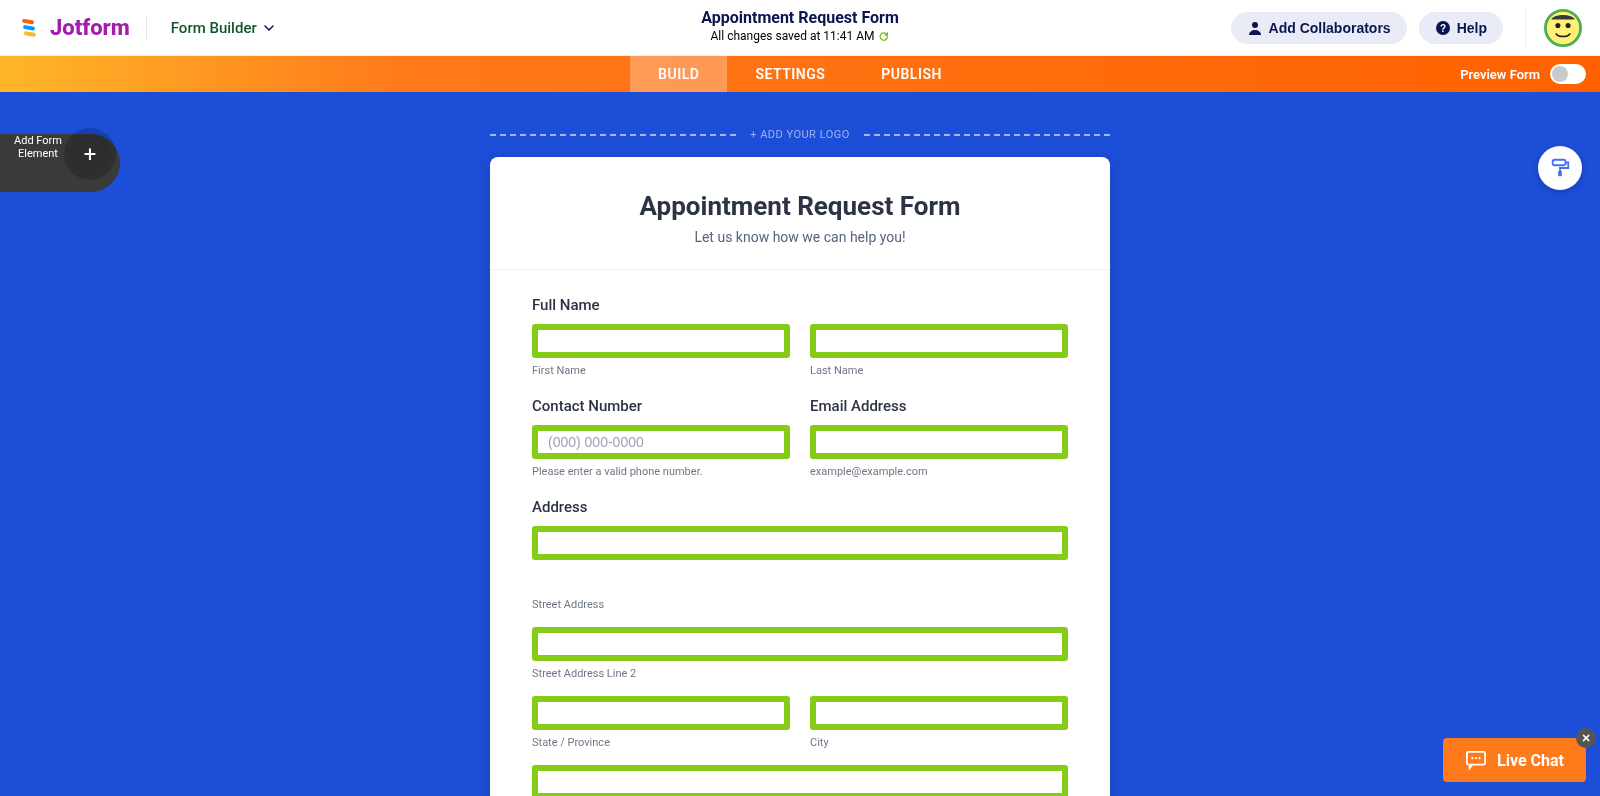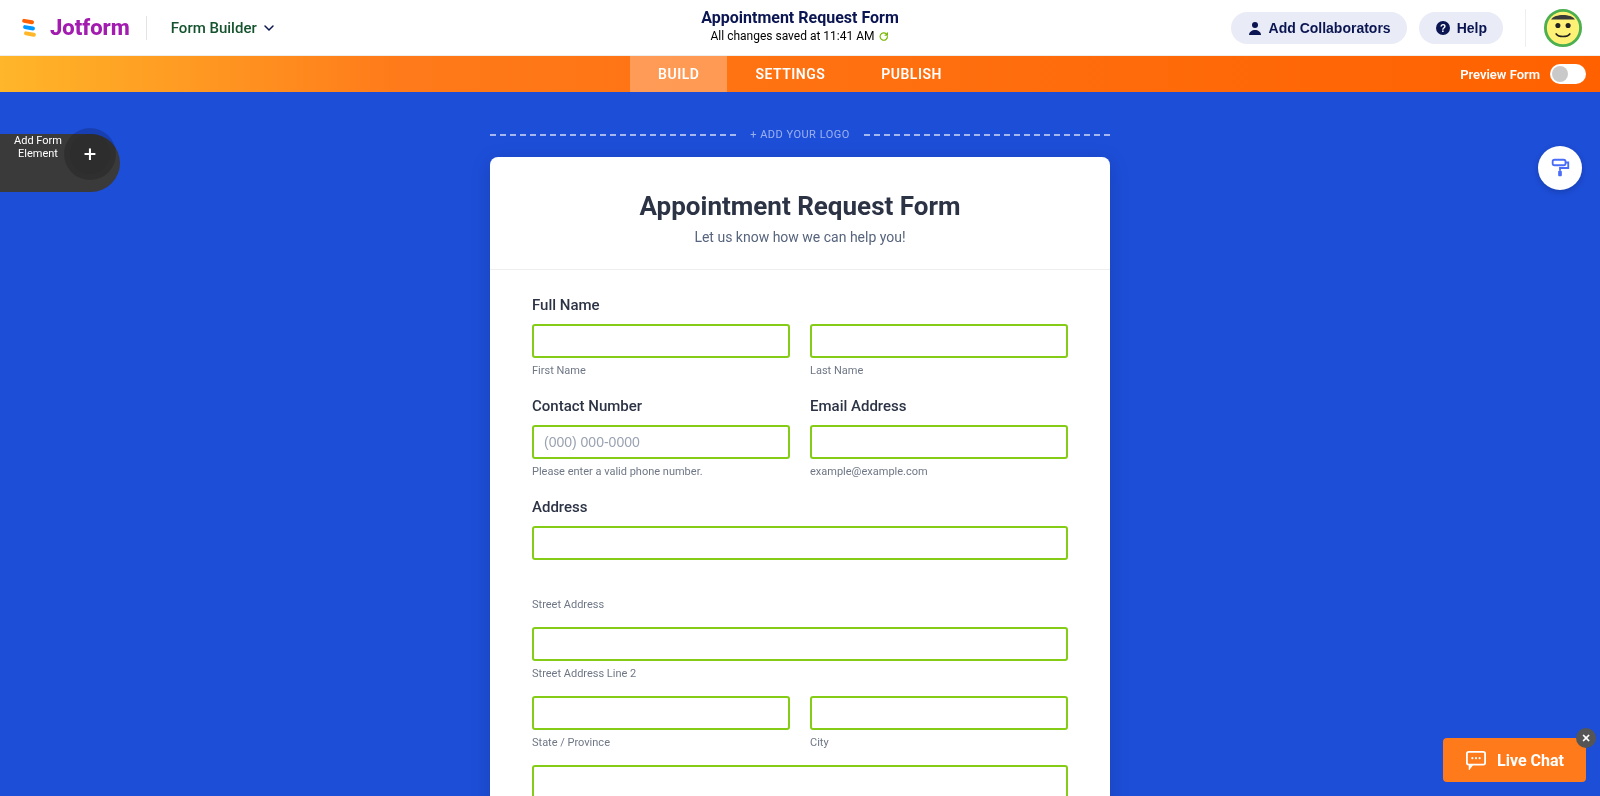--- a/index.html
+++ b/index.html
@@ -37,21 +37,21 @@
   .add-logo-text{ white-space:nowrap; cursor:pointer; color:rgba(255,255,255,.55);}
   .form-card{ width:620px; margin:0 auto 60px; background:#fff; border-radius:8px; box-shadow:0 4px 20px rgba(0,0,0,.15);}
   .form-head{ text-align:center; padding:34px 40px 24px; border-bottom:1px solid #eee;}
   .form-head h1{ font-size:26px; font-weight:700; color:#2c3345;}
   .form-head p{ color:#57647e; font-size:14px; margin-top:8px;}
   .form-body{ padding:26px 42px 30px;}
   .field-group{ margin-bottom:20px;}
   .label{ color:#2c3345; font-size:15px; font-weight:500; margin-bottom:10px; display:block;}
   .row{ display:flex; gap:20px;}
   .col{ flex:1; display:flex; flex-direction:column;}
-  input.text{ height:34px; border:2px solid #84cc16; border-radius:3px; padding:0 10px; font-size:14px; width:100%; background:#fff;}
+  input.text{ height:34px; border:6px solid #84cc16; border-radius:3px; padding:0 10px; font-size:14px; width:100%; background:#fff;}
   input.text::placeholder{color:#9aa2b1;}
   .sublabel{ font-size:11px; color:#6f7786; margin-top:6px;}
 
   
   .add-element{ position:absolute; top:134px; left:0; display:flex; background:#3a3a3a; color:#fff; border-radius:0 30px 30px 0; height:58px; padding:0 10px 0 14px; gap:8px; cursor:pointer; z-index:20;}
   .add-element .txt{ font-size:11px; line-height:13px; text-align:center;}
   .add-element .plus-circle{ width:40px; height:40px; border-radius:50%; background:#2d2d2d; display:flex; align-items:center; justify-content:center; font-size:22px; box-shadow:0 0 0 6px rgba(0,0,0,.18);}
 
   
   .paint-btn{ position:absolute; top:146px; right:18px; width:44px; height:44px; border-radius:50%; background:#fff; display:flex; align-items:center; justify-content:center; cursor:pointer; z-index:20; box-shadow:0 2px 6px rgba(0,0,0,.2);}

